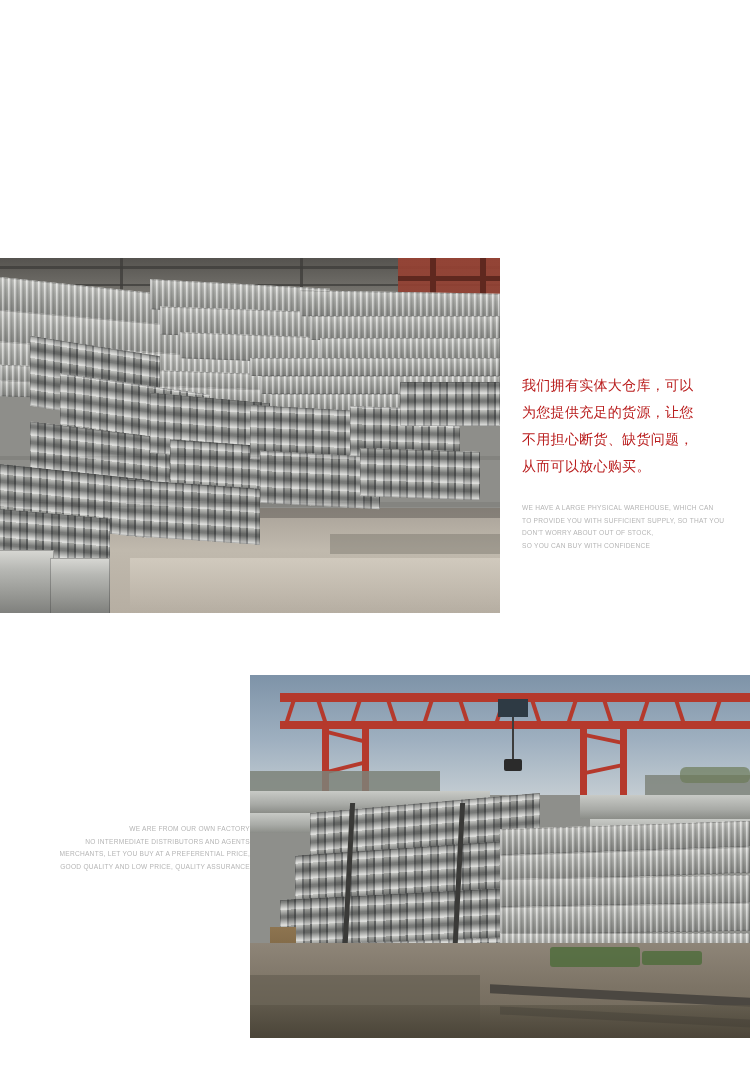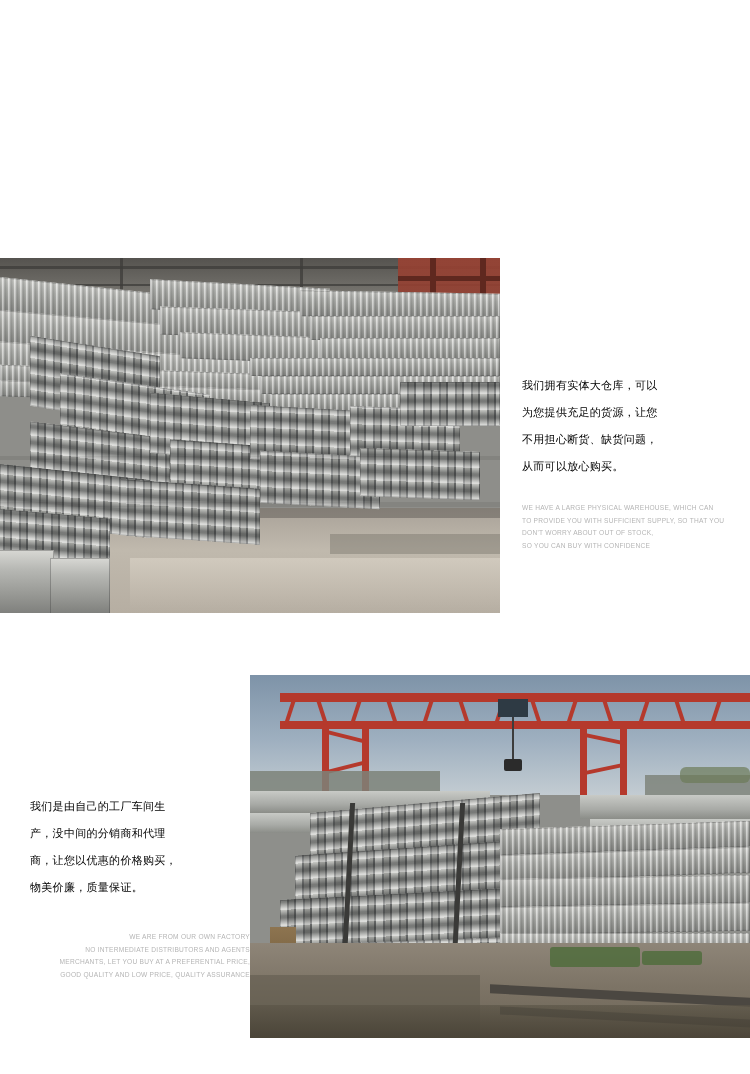--- a/index.html
+++ b/index.html
@@ -49,23 +49,23 @@
     width: 216px;
   }
   .block2-text {
     position: absolute;
     left: 30px;
     top: 793px;
     width: 220px;
   }
 
   .cn-text {
-    font-size: 11px;
+    font-size: 14px;
     line-height: 27px;
-    color: #000000;
+    color: #b91c1c;
     letter-spacing: 0.3px;
     font-family: "DejaVu Sans", "Liberation Sans", sans-serif;
     white-space: pre-line;
   }
   .block2-text .cn-text {
     text-align: left;
   }
 
   .en-text {
     margin-top: 22px;
@@ -335,23 +335,19 @@
     <div class="ph2-ground"></div>
     <div class="ph2-dirt" style="left:0;top:300px;width:230px;height:63px;"></div>
     <div class="ph2-green" style="left:300px;top:272px;width:90px;height:20px;"></div>
     <div class="ph2-green" style="left:392px;top:276px;width:60px;height:14px;"></div>
     <div class="ph2-rail" style="left:240px;top:316px;width:260px;height:9px;transform:skewY(3deg);"></div>
     <div class="ph2-rail" style="left:250px;top:338px;width:250px;height:8px;transform:skewY(3deg);"></div>
     <div style="position:absolute;left:0;top:330px;width:500px;height:33px;background:linear-gradient(180deg,rgba(90,84,70,.65),rgba(70,64,52,.85));"></div>
   </div>
 
   <div class="block2-text">
-    <div class="cn-text">我们是由自己的工厂车间生
-产，没中间的分销商和代理
-商，让您以优惠的价格购买，
-物美价廉，质量保证。</div>
     <div class="en-text">WE ARE FROM OUR OWN FACTORY
 NO INTERMEDIATE DISTRIBUTORS AND AGENTS
 MERCHANTS, LET YOU BUY AT A PREFERENTIAL PRICE,
 GOOD QUALITY AND LOW PRICE, QUALITY ASSURANCE</div>
   </div>
 
 </div>
 
 </body></html>

